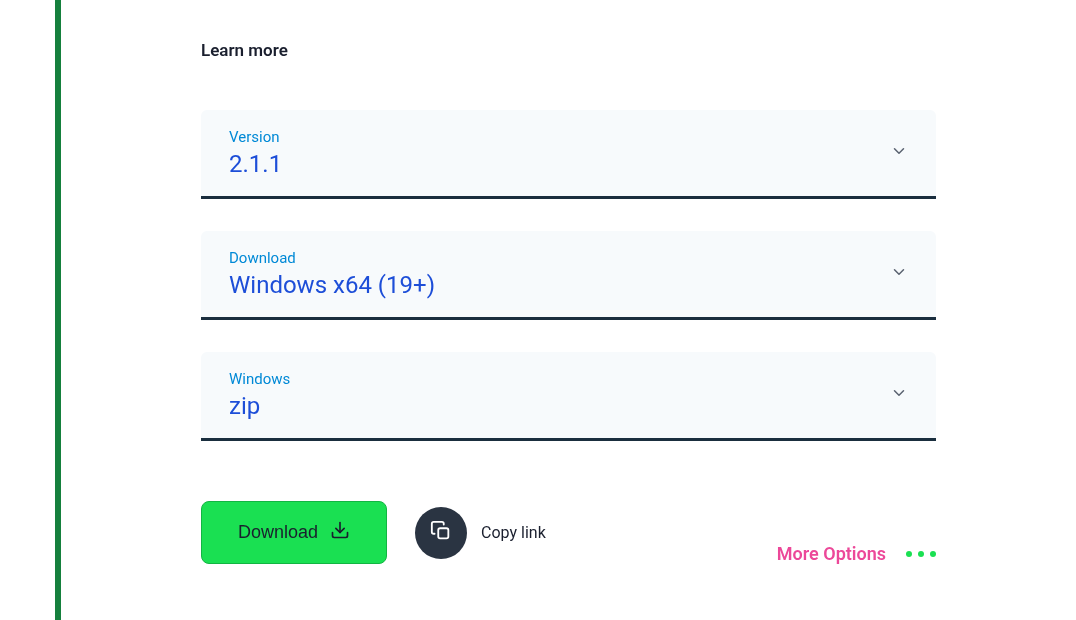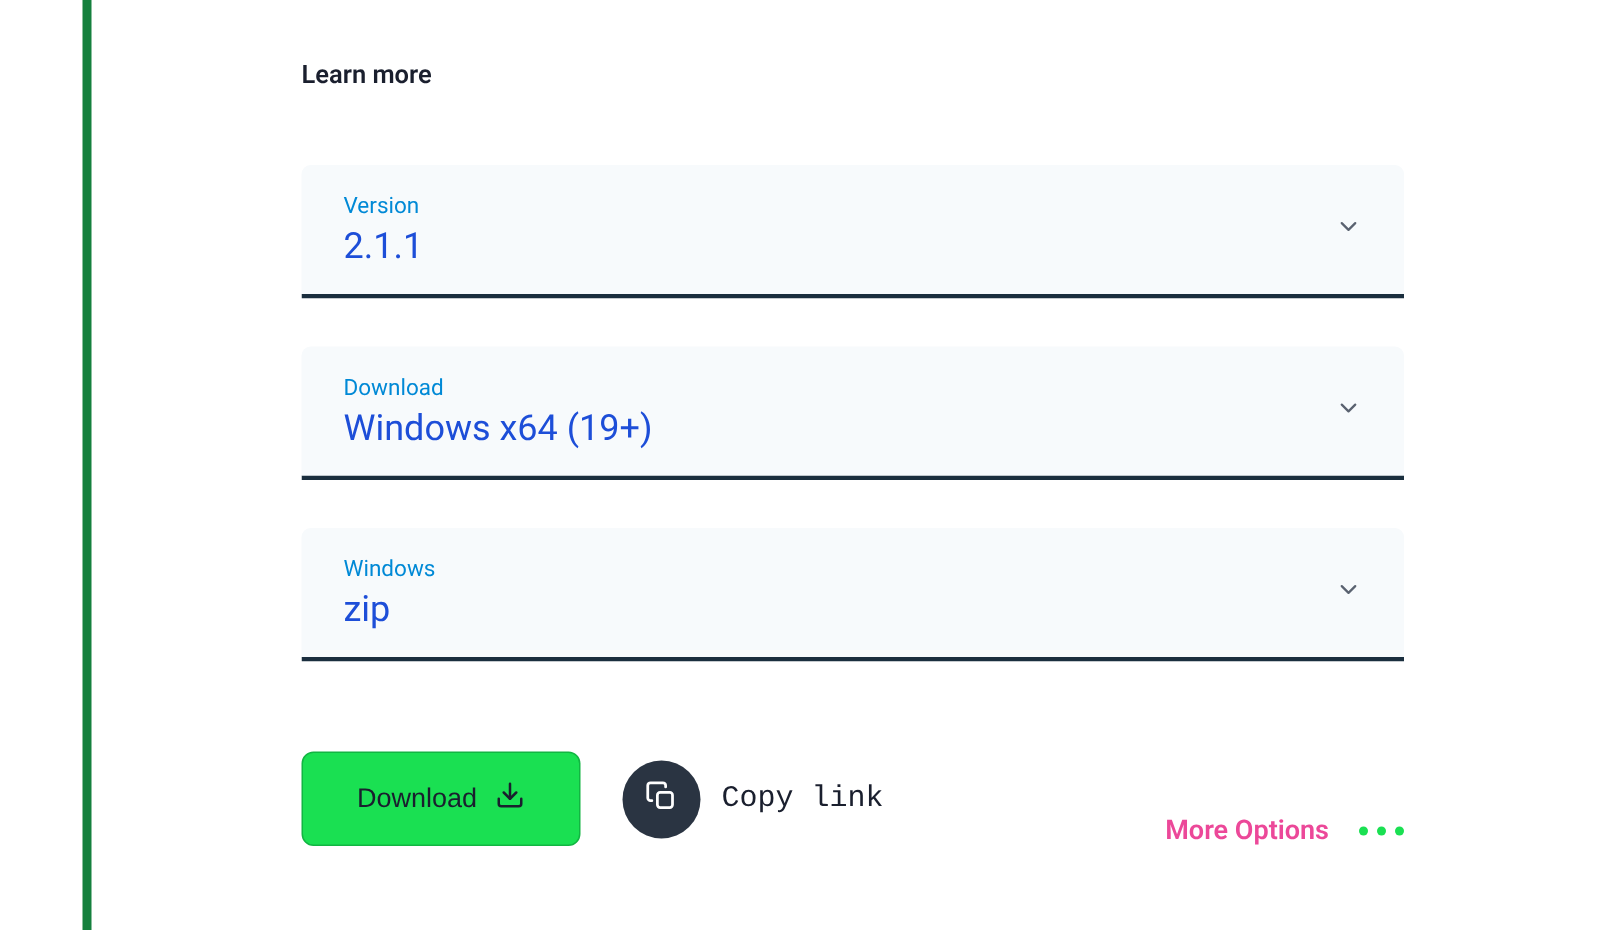--- a/index.html
+++ b/index.html
@@ -89,23 +89,22 @@
     .copy-icon-circle {
       width: 52px;
       height: 52px;
       border-radius: 50%;
       background: #2a3442;
       display: flex;
       align-items: center;
       justify-content: center;
     }
     .copy-link-text {
-      font-size: 20px;
+      font-size: 16px;
       color: #1a1f2e;
-      font-family: Liberation Mono, monospace;
     }
     .actions-right {
       display: flex;
       align-items: center;
       gap: 20px;
       cursor: pointer;
     }
     .more-options-text {
       font-size: 18px;
       font-weight: 600;

